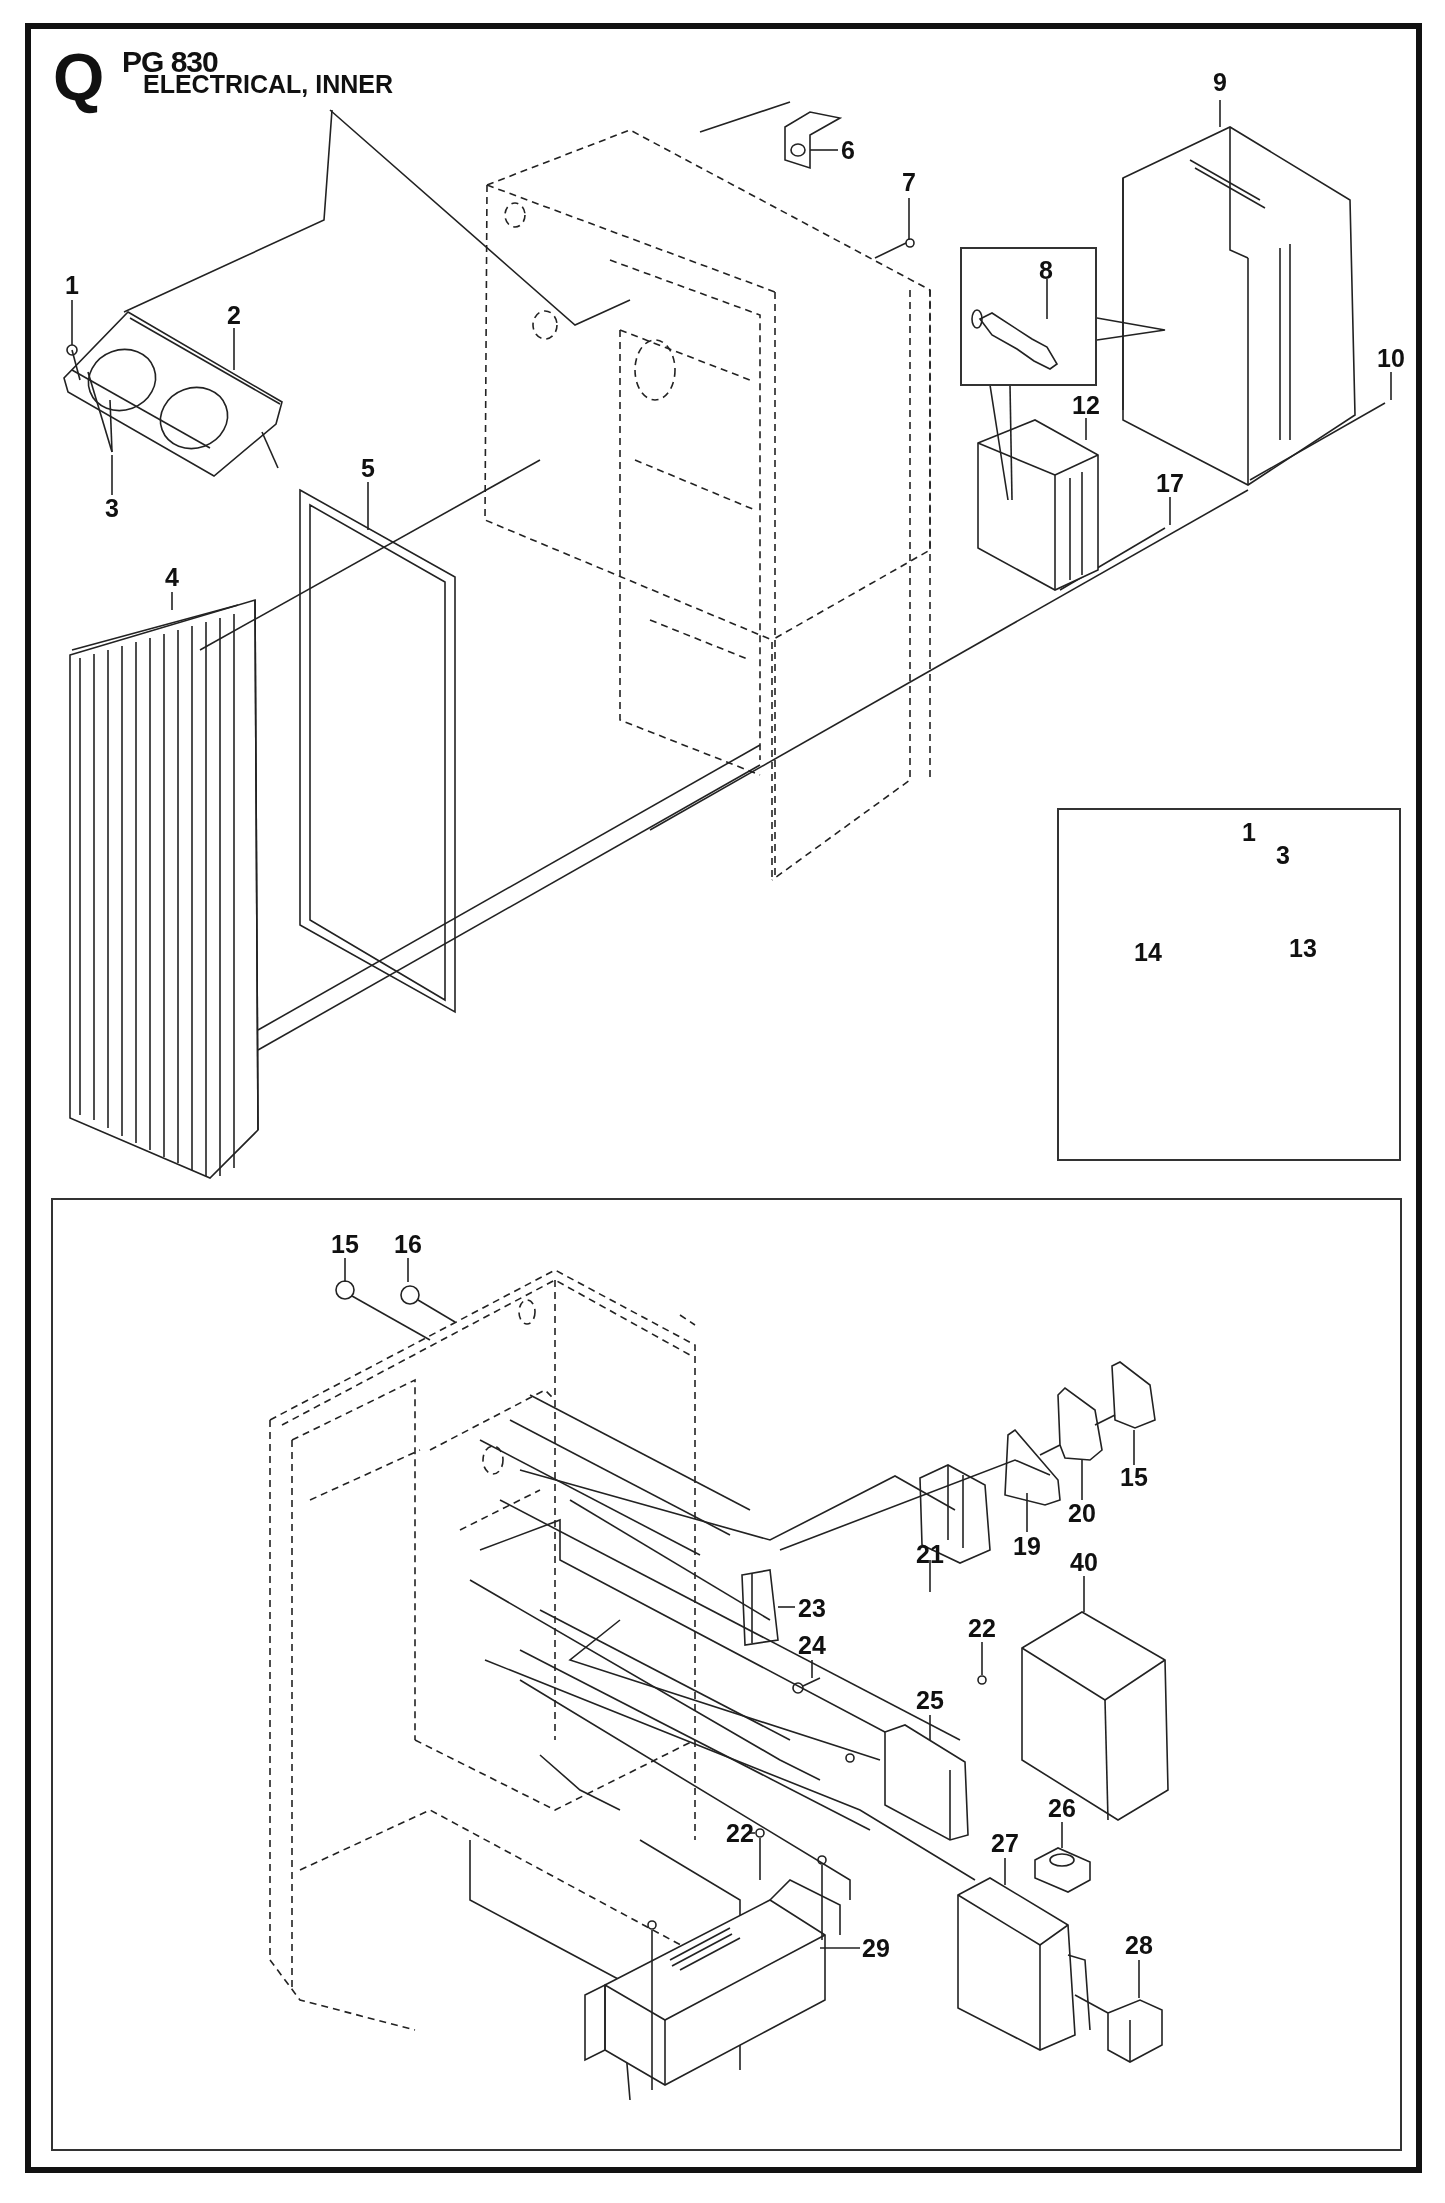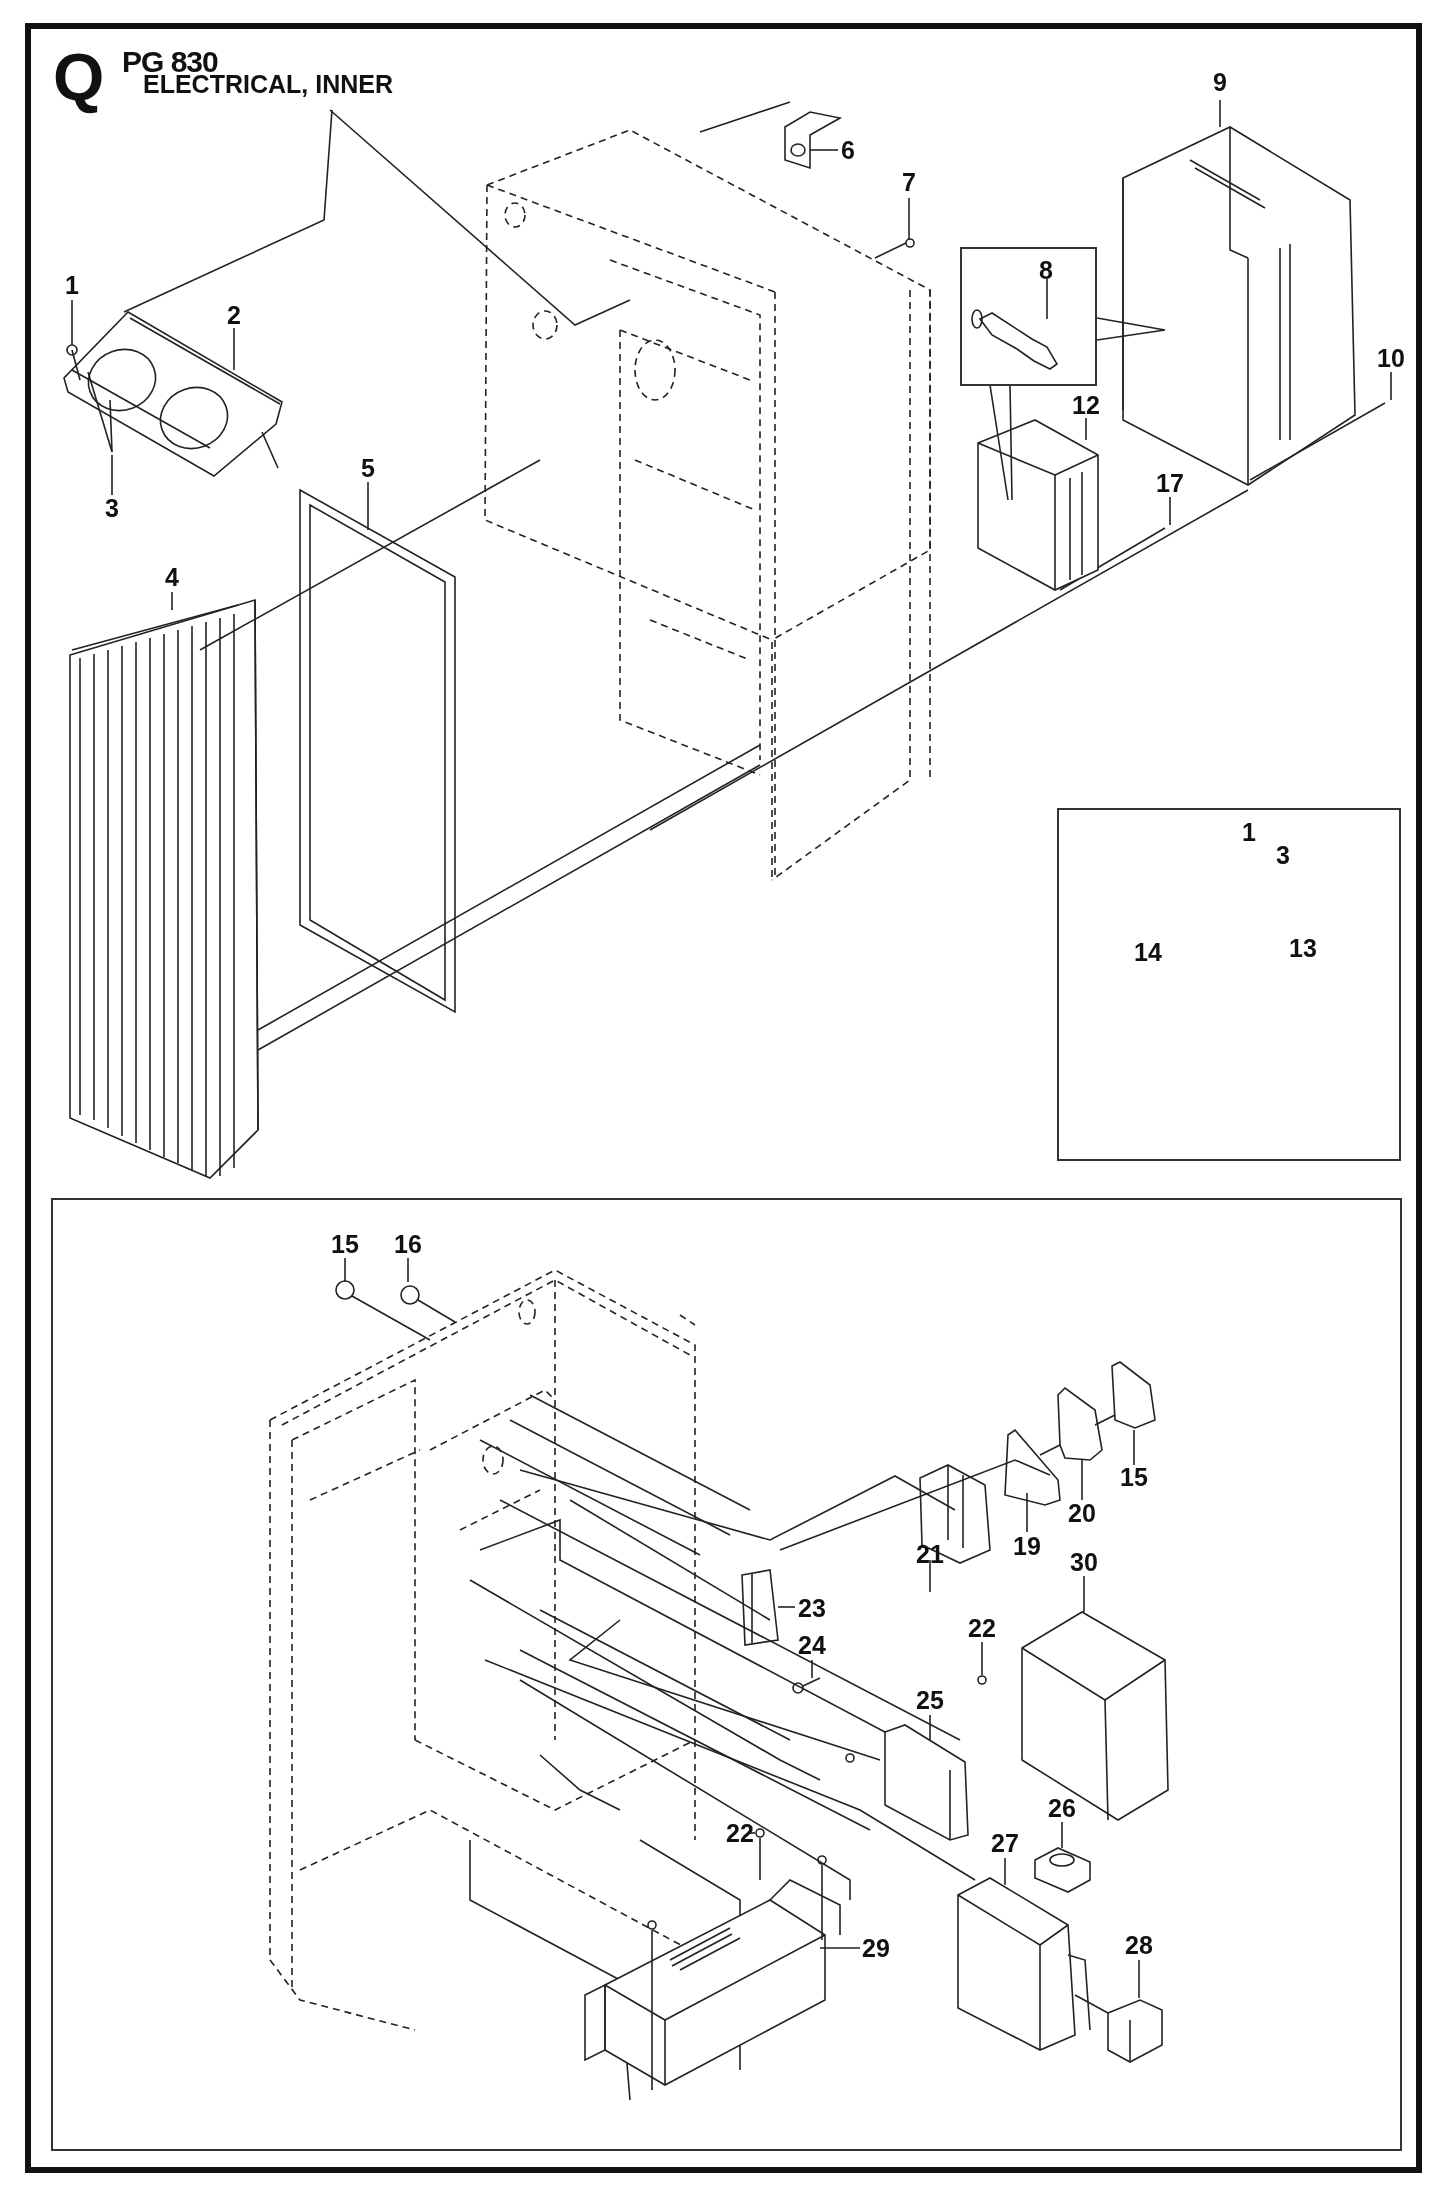--- a/index.html
+++ b/index.html
@@ -331,21 +331,21 @@
 <div class="lbl" style="left:1249px;top:832px">1</div>
 <div class="lbl" style="left:1283px;top:855px">3</div>
 <div class="lbl" style="left:1303px;top:948px">13</div>
 <div class="lbl" style="left:1148px;top:952px">14</div>
 
 <div class="lbl" style="left:345px;top:1244px">15</div>
 <div class="lbl" style="left:408px;top:1244px">16</div>
 <div class="lbl" style="left:1134px;top:1477px">15</div>
 <div class="lbl" style="left:1082px;top:1513px">20</div>
 <div class="lbl" style="left:1027px;top:1546px">19</div>
-<div class="lbl" style="left:1084px;top:1562px">30</div>
+<div class="lbl" style="left:1084px;top:1562px">40</div>
 <div class="lbl" style="left:930px;top:1554px">21</div>
 <div class="lbl" style="left:982px;top:1628px">22</div>
 <div class="lbl" style="left:812px;top:1608px">23</div>
 <div class="lbl" style="left:812px;top:1645px">24</div>
 <div class="lbl" style="left:930px;top:1700px">25</div>
 <div class="lbl" style="left:1062px;top:1808px">26</div>
 <div class="lbl" style="left:1005px;top:1843px">27</div>
 <div class="lbl" style="left:1139px;top:1945px">28</div>
 <div class="lbl" style="left:740px;top:1833px">22</div>
 <div class="lbl" style="left:876px;top:1948px">29</div>

